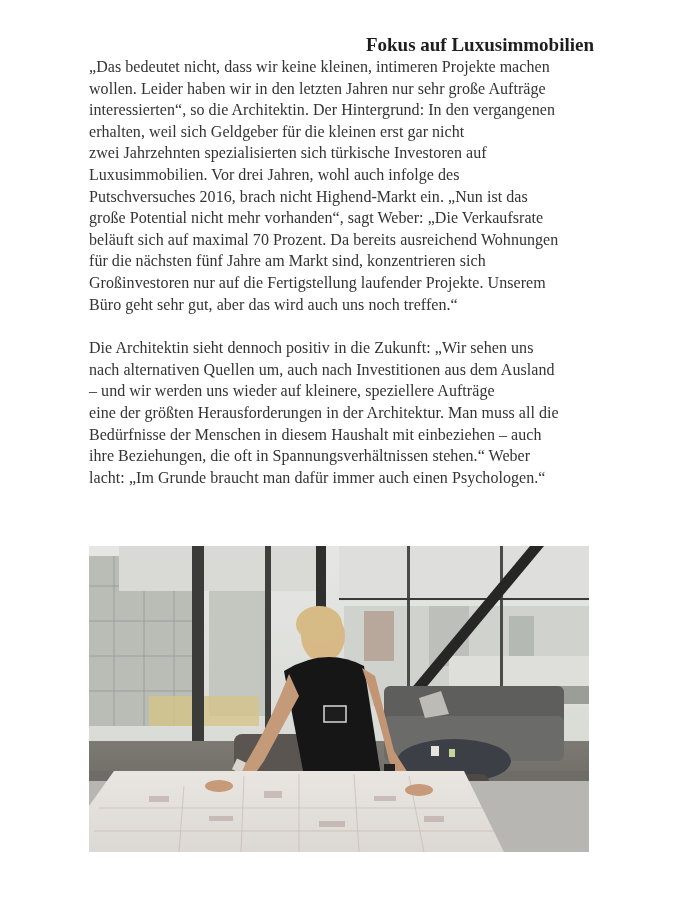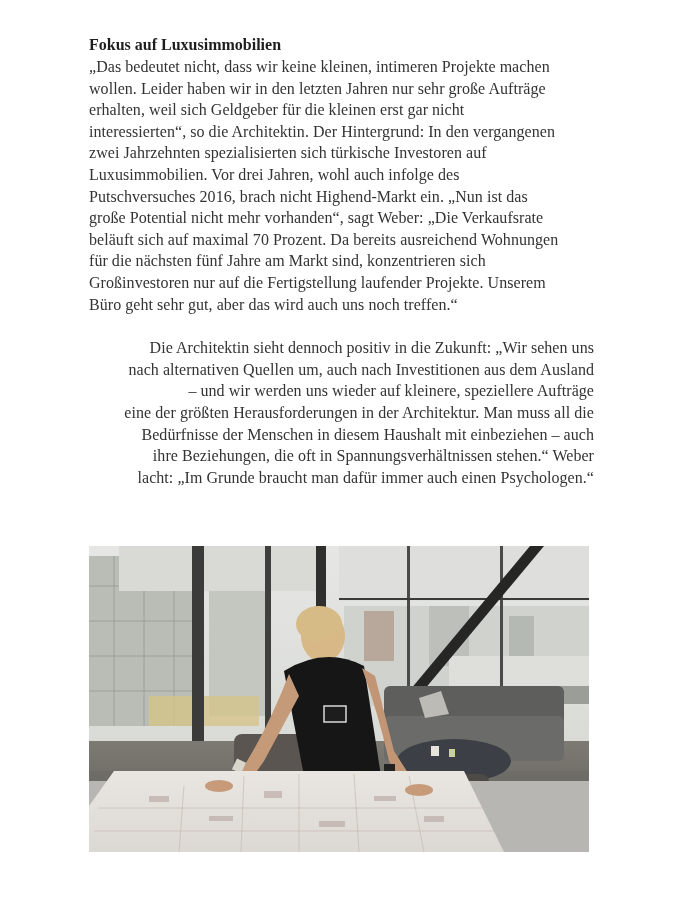--- a/index.html
+++ b/index.html
@@ -4,47 +4,47 @@
 <style>
   html, body { margin: 0; padding: 0; background: #ffffff; }
   body { width: 674px; height: 900px; position: relative; overflow: hidden; }
   .article {
     position: absolute; left: 89px; top: 34px; width: 505px;
     font-family: "DejaVu Serif", "Liberation Serif", serif;
     color: #333333;
   }
   .heading {
     font-family: "Liberation Serif", "DejaVu Serif", serif;
-    font-weight: bold; font-size: 16px; line-height: 22px;
-    color: #1e1e1e; margin: 0;
+    font-weight: bold; font-size: 19px; line-height: 22px;
+    color: #1e1e1e; margin: 0; text-align: right;
   }
   .para {
     font-family: "Liberation Serif", "DejaVu Serif", serif;
     font-size: 16px; line-height: 21.6px; margin: 0;
     color: #333333; letter-spacing: 0.05px;
   }
-  .para + .para { margin-top: 22px; text-align: right; }
+  .para + .para { margin-top: 22px; }
   .line { display: block; white-space: nowrap; }
   .figure {
     position: absolute; left: 89px; top: 546px; width: 500px; height: 306px;
     overflow: hidden; background: #c9ccc9;
   }
   .figure svg { display: block; width: 500px; height: 306px; }
 </style>
 </head>
 <body>
 
 <div class="article">
   <h2 class="heading">Fokus auf Luxusimmobilien</h2>
 
   <p class="para">
     <span class="line">„Das bedeutet nicht, dass wir keine kleinen, intimeren Projekte machen</span>
     <span class="line">wollen. Leider haben wir in den letzten Jahren nur sehr große Aufträge</span>
+    <span class="line">interessierten“, so die Architektin. Der Hintergrund: In den vergangenen</span>
     <span class="line">erhalten, weil sich Geldgeber für die kleinen erst gar nicht</span>
-    <span class="line">interessierten“, so die Architektin. Der Hintergrund: In den vergangenen</span>
     <span class="line">zwei Jahrzehnten spezialisierten sich türkische Investoren auf</span>
     <span class="line">Luxusimmobilien. Vor drei Jahren, wohl auch infolge des</span>
     <span class="line">Putschversuches 2016, brach nicht Highend-Markt ein. „Nun ist das</span>
     <span class="line">große Potential nicht mehr vorhanden“, sagt Weber: „Die Verkaufsrate</span>
     <span class="line">beläuft sich auf maximal 70 Prozent. Da bereits ausreichend Wohnungen</span>
     <span class="line">für die nächsten fünf Jahre am Markt sind, konzentrieren sich</span>
     <span class="line">Großinvestoren nur auf die Fertigstellung laufender Projekte. Unserem</span>
     <span class="line">Büro geht sehr gut, aber das wird auch uns noch treffen.“</span>
   </p>
 

